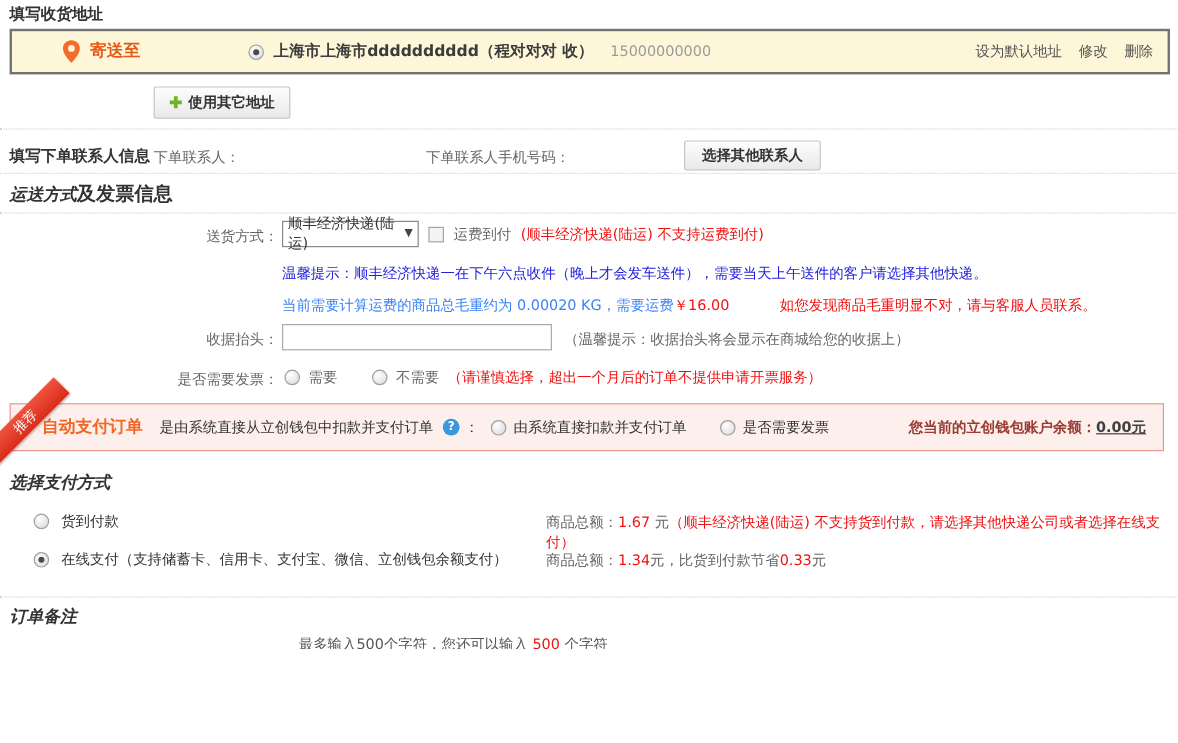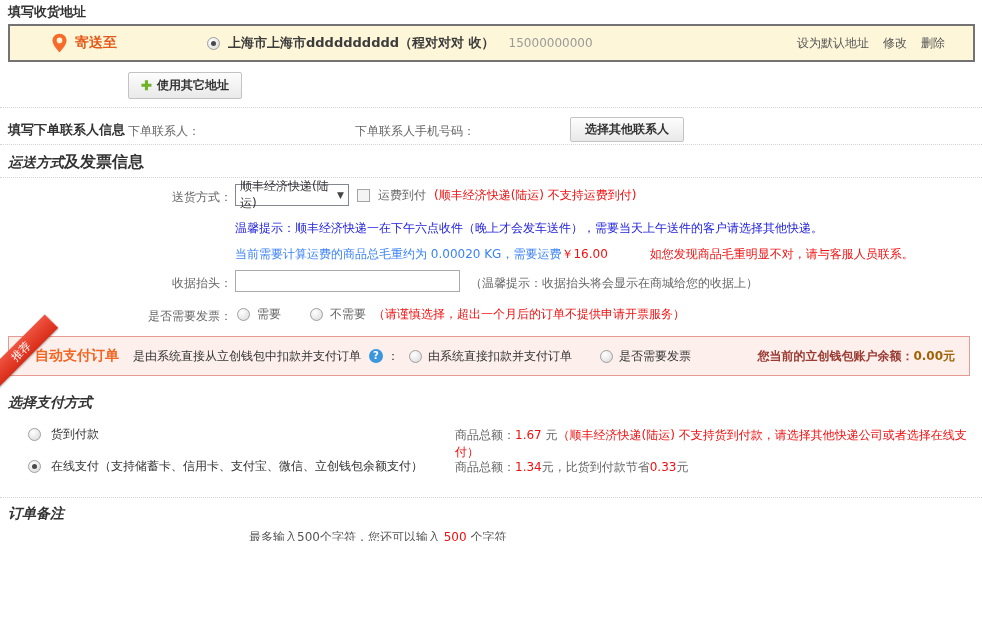--- a/index.html
+++ b/index.html
@@ -14,21 +14,21 @@
   .red { color:#f01010; }
   .blue { color:#2222dd; }
   .gray { color:#9a9a9a; }
   .dark { color:#333; }
   .link { color:#555; cursor:pointer; }
   
   .addr-bar { left:8px; right:7px; top:24px; height:38px; background:#fdf6d8; border:2px solid #737373;
               display:flex; align-items:center; }
   .ship-to { color:#e45a1a; font-weight:bold; font-size:14px; }
   .addr-text { font-weight:bold; color:#3c3c3c; font-size:13px; }
-  .addr-links { margin-left:auto; padding-right:28px; display:flex; gap:14px; }
+  .addr-links { margin-left:auto; padding-right:12px; display:flex; gap:14px; }
   
   .radio { display:inline-block; width:13px; height:13px; border-radius:50%;
            background:radial-gradient(circle at 35% 30%, #ffffff, #d8d8d8); border:1px solid #9f9f9f;
            position:relative; flex:none; cursor:pointer; vertical-align:-2px; }
   .radio.checked::after { content:""; position:absolute; left:3px; top:3px; width:5px; height:5px;
            border-radius:50%; background:#4a4a4a; }
   .checkbox { display:inline-block; width:13px; height:13px; border:1px solid #a5a5a5; background:#f4f4f4;
            flex:none; cursor:pointer; vertical-align:-2px; }
   .btn { display:inline-flex; align-items:center; gap:5px; padding:4px 12px;
          background:linear-gradient(#fdfdfd,#e9e9e9); border:1px solid #c3c3c3; border-radius:2px;
@@ -41,21 +41,21 @@
   .row { position:absolute; display:flex; align-items:center; }
   .lbl-col { position:absolute; left:100px; width:132px; text-align:right; color:#666; }
   
   .banner { position:absolute; left:8px; right:12px; top:336px; height:40px; background:#fdf0ec;
             border:1px solid #e89a92; display:flex; align-items:center; }
   .banner-title { color:#f26522; font-weight:bold; font-size:14px; margin-left:26px; margin-right:14px; }
   .help-icon { display:inline-block; width:14px; height:14px; border-radius:50%; background:#3a96dd;
             color:#fff; font-size:10px; line-height:14px; text-align:center; font-weight:bold; cursor:pointer; }
   .balance { margin-left:auto; padding-right:14px; }
   .balance-lbl { color:#9a3a32; font-weight:bold; }
-  .balance-val { color:#a16207; font-weight:bold; }
+  .balance-val { color:#404040; font-weight:bold;text-decoration:underline; }
   .ribbon-wrap { position:absolute; top:-7px; left:-7px; width:62px; height:62px; pointer-events:none; }
   .ribbon-text { position:absolute; display:block; width:86px; top:12px; left:-24px;
             transform:rotate(-45deg); background:linear-gradient(#ef5340,#d92c18); color:#fff;
             text-align:center; font-size:11px; padding:2px 0; box-shadow:0 1px 2px rgba(0,0,0,.35); }
   textarea.notes { position:absolute; left:249px; top:547px; width:179px; height:69px; border:1px solid #a9a9a9;
             resize:both; font-family:inherit; font-size:12px; padding:3px; }
   .sp40 { display:inline-block; width:42px; }
 </style>
 </head>
 <body>

